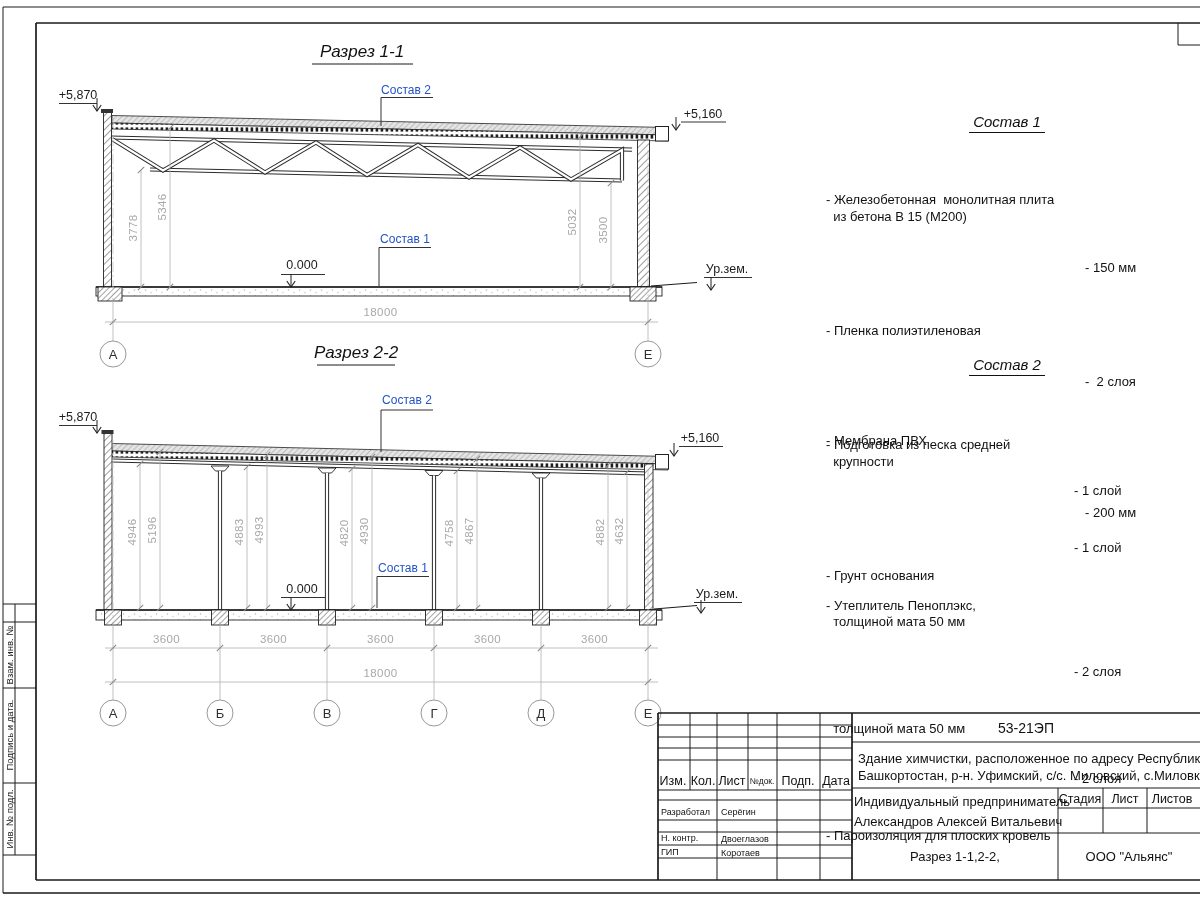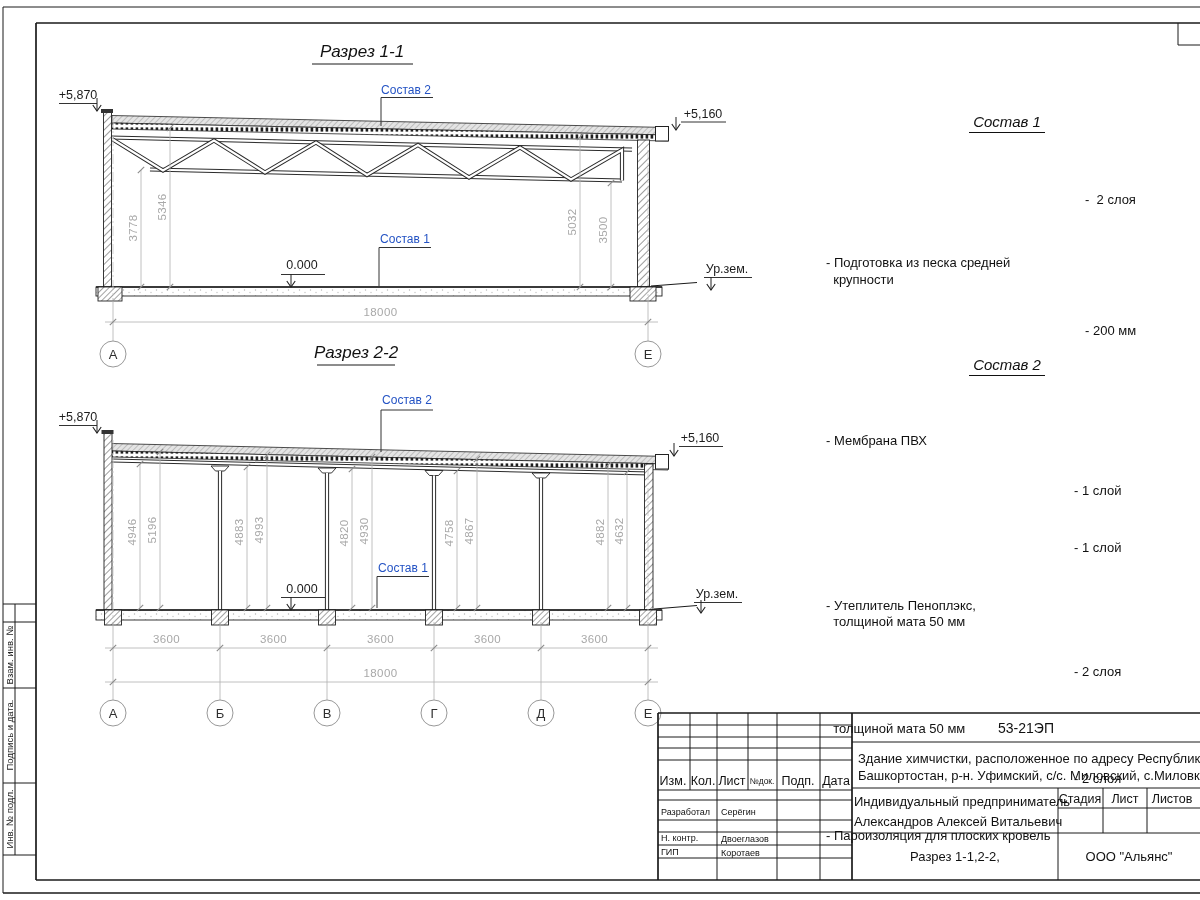--- a/index.html
+++ b/index.html
@@ -426,26 +426,34 @@
     <text class="tb12" text-anchor="middle" x="1125" y="803">Лист</text>
     <text class="tb12" text-anchor="middle" x="1172" y="803">Листов</text>
     <text class="tb13" text-anchor="middle" x="955" y="861">Разрез 1-1,2-2,</text>
     <text class="tb13" text-anchor="middle" x="1129" y="861">ООО "Альянс"</text>
   </g>
 </svg>
 
 <div class="sost s1" style="left:826px;top:113px;">
   <div class="sost-title"><span>Состав 1</span></div>
   <div class="sost-item">
+    <span class="l">- Железобетонная  монолитная плита</span><span class="l">  из бетона В 15 (М200)</span>
+    <span class="val">- 150 мм</span>
+  </div>
+  <div class="sost-item">
+    <span class="l">- Пленка полиэтиленовая</span>
     <span class="val">-  2 слоя</span>
   </div>
   <div class="sost-item">
     <span class="l">- Подготовка из песка средней</span><span class="l">  крупности</span>
     <span class="val">- 200 мм</span>
   </div>
+  <div class="sost-item">
+    <span class="l">- Грунт основания</span>
+  </div>
 </div>
 
 <div class="sost s2" style="left:826px;top:356px;">
   <div class="sost-title"><span>Состав 2</span></div>
   <div class="sost-item">
     <span class="l">- Мембрана ПВХ</span>
     <span class="val">- 1 слой</span>
   </div>
   <div class="sost-item">
     <span class="val">- 1 слой</span>

